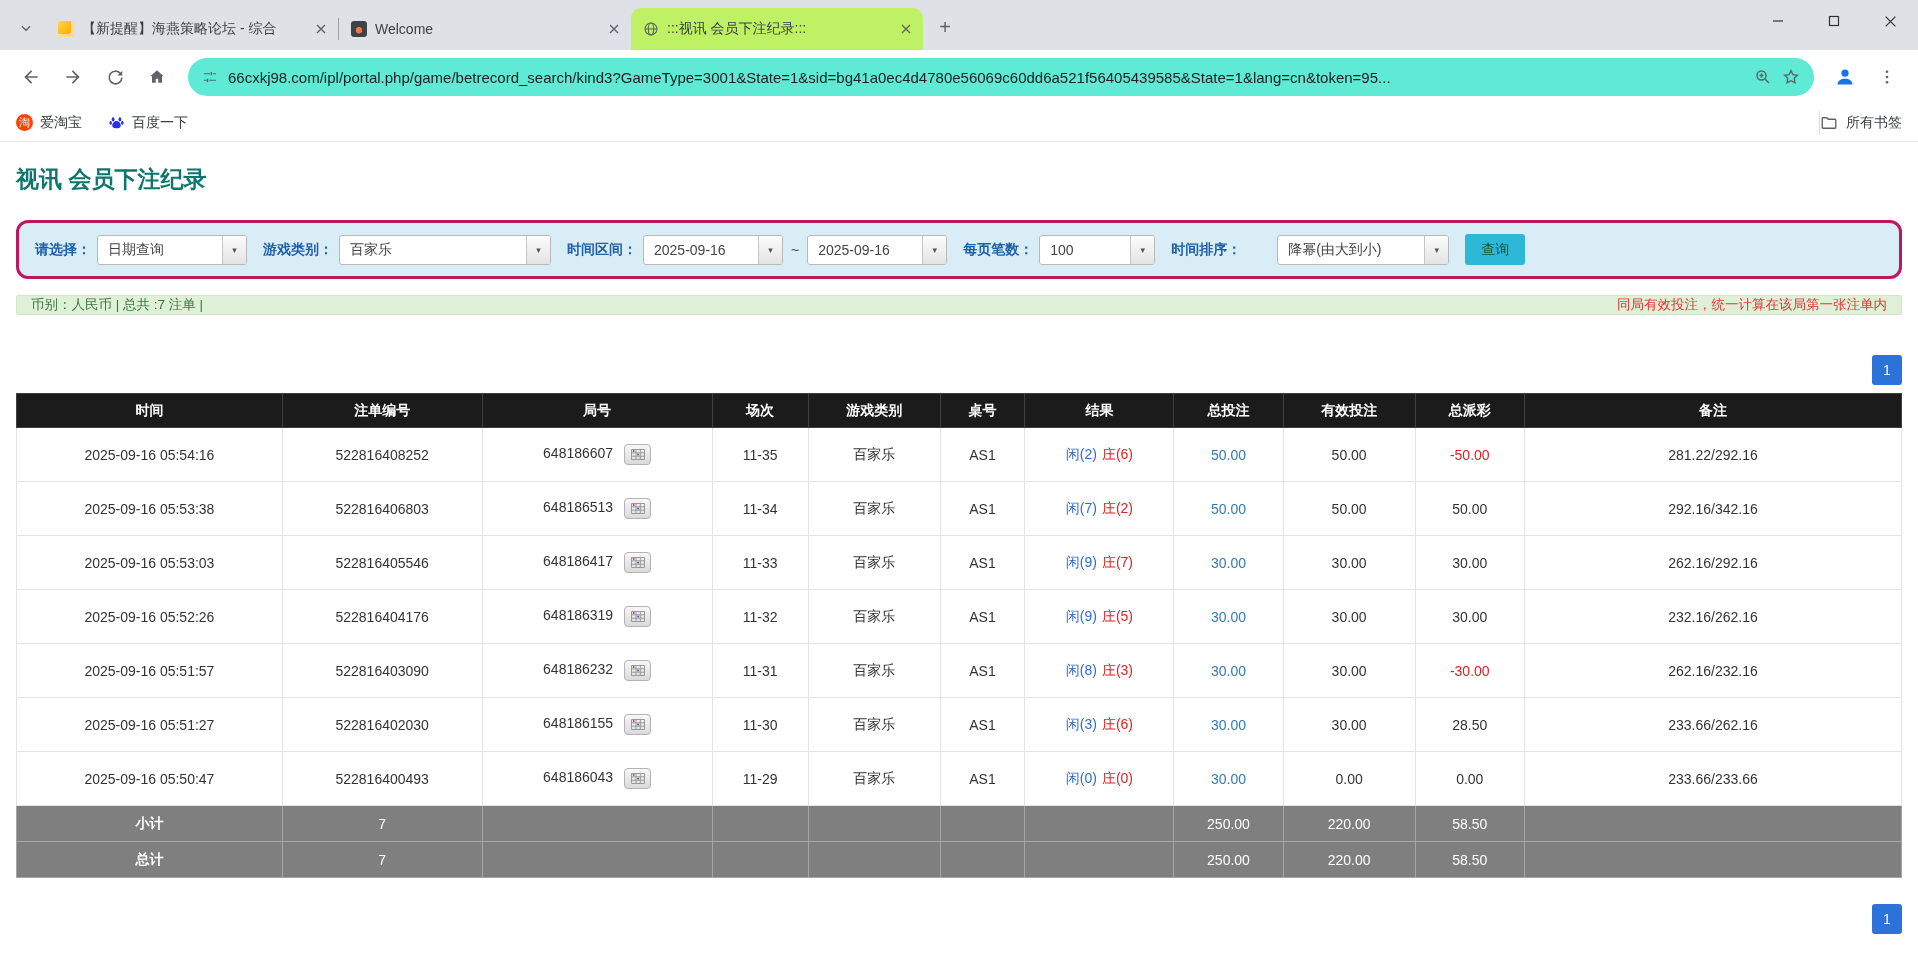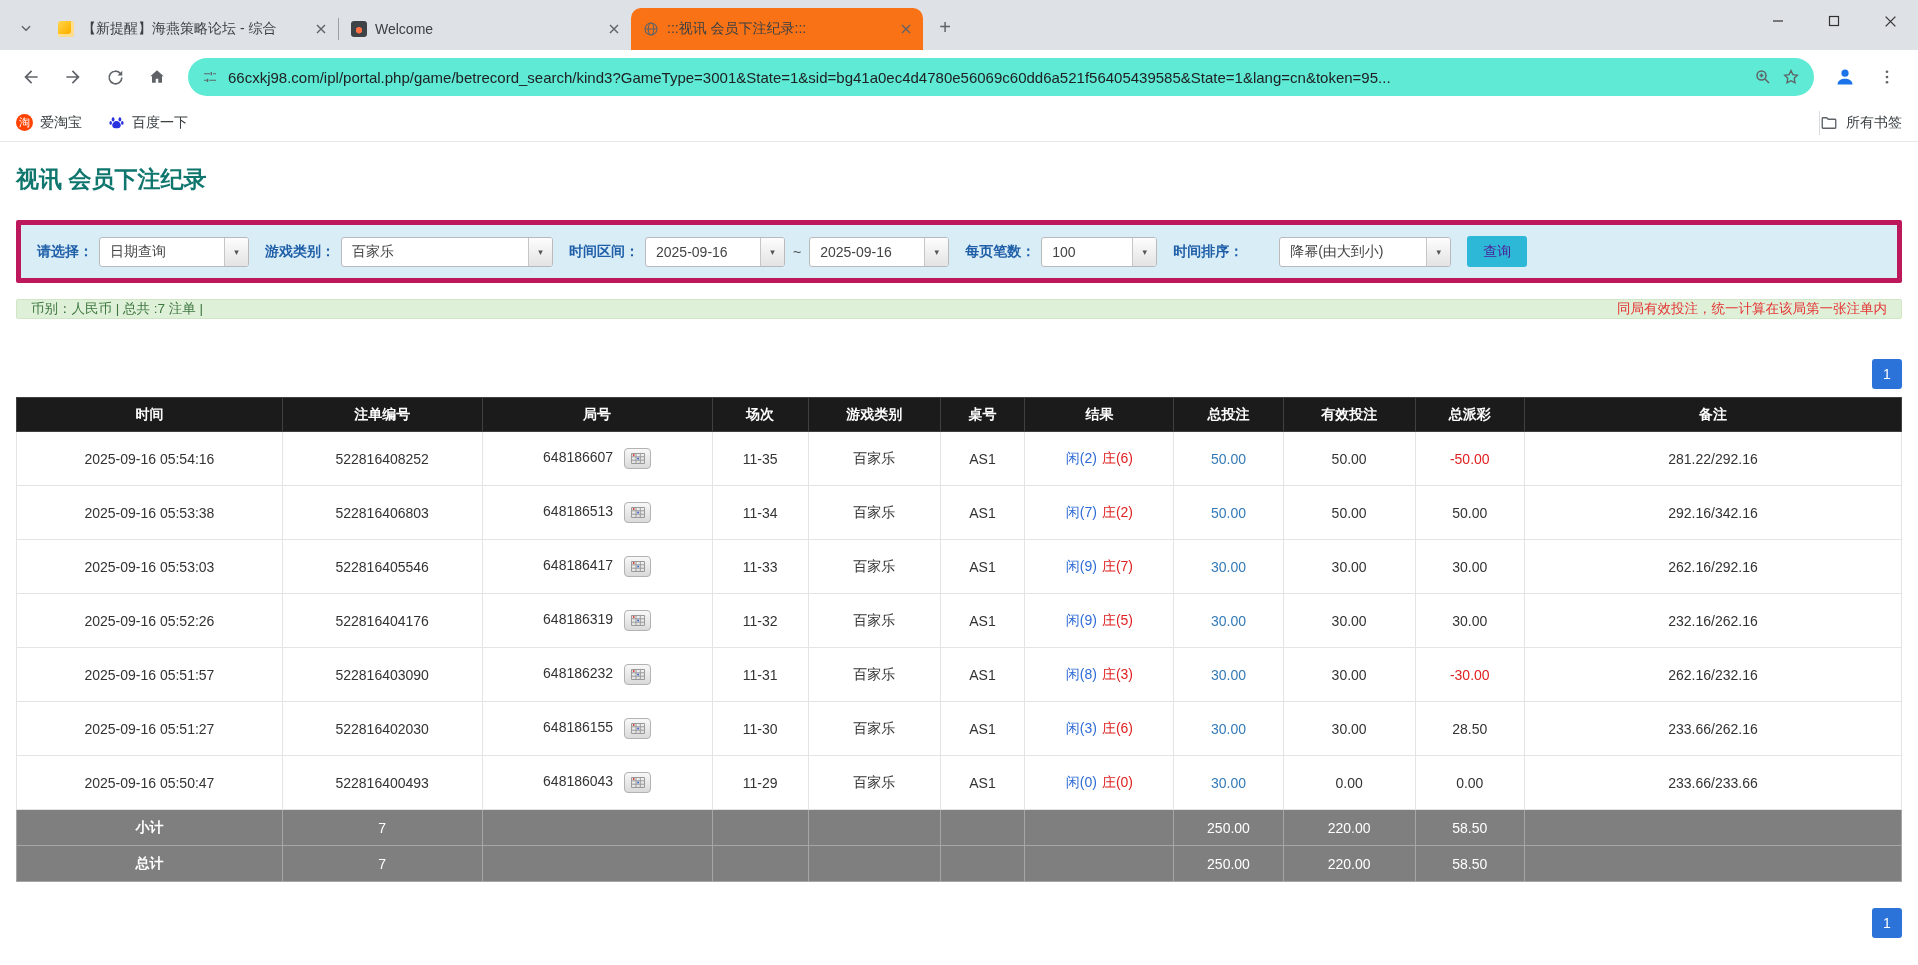--- a/index.html
+++ b/index.html
@@ -22,21 +22,21 @@
   .tab-search-btn {
     width: 28px; height: 28px; margin: 0 6px 8px 4px;
     display: flex; align-items: center; justify-content: center;
     border-radius: 50%;
   }
   .tab {
     width: 292px; height: 42px;
     display: flex; align-items: center; gap: 8px;
     padding: 0 8px 0 12px;
   }
-  .tab.active { background: #f97316; border-radius: 10px 10px 0 0; }
+  .tab.active { background: #bef264; border-radius: 10px 10px 0 0; }
   .tab-title {
     flex: 1; font-size: 14px; color: #3c4043;
     white-space: nowrap; overflow: hidden;
   }
   .tab-close {
     width: 18px; height: 18px; border-radius: 50%;
     display: flex; align-items: center; justify-content: center; flex: none;
   }
   .tab-sep { width: 1px; height: 22px; background: #9aa0a6; margin-bottom: 10px; }
   .favicon { width: 16px; height: 16px; flex: none; border-radius: 3px; }
@@ -87,21 +87,21 @@
 
   
   .content { padding: 0 16px; background: #fff; }
   .page-title {
     margin: 22px 0 26px 0; font-size: 23px; line-height: 30px;
     font-weight: 600; color: #0f766e;
   }
 
   .filter-bar {
     background: var(--filter-bar-bg, #d9edf7);
-    border: 5px solid #be185d; border-radius: 2px;
+    border: 3px solid #be185d; border-radius: 12px;
     padding: 11px 14px;
     display: flex; align-items: center; gap: 6px;
   }
   .flabel { font-size: 14px; font-weight: bold; color: var(--label-blue, #1f5fa8); margin-left: 10px; white-space: nowrap; }
   .flabel:first-child { margin-left: 2px; }
   .fselect {
     height: 30px; background: #fff; border: 1px solid #b9b9b9; border-radius: 3px;
     display: flex; align-items: center; justify-content: space-between; flex: none;
   }
   .fselect .fval { padding: 0 4px 0 10px; font-size: 14px; color: #444; white-space: nowrap; }
@@ -109,21 +109,21 @@
     width: 24px; align-self: stretch; border-left: 1px solid #c6c6c6;
     background: linear-gradient(#fdfdfd, #e3e3e3);
     display: flex; align-items: center; justify-content: center;
     font-size: 9px; color: #555; border-radius: 0 2px 2px 0;
   }
   .w-select { width: 150px; } .w-game { width: 212px; } .w-date { width: 140px; }
   .w-size { width: 116px; text-align: center; } .w-sort { width: 172px; margin-left: 30px; }
   .tilde { font-size: 14px; color: #444; padding: 0 2px; }
   .btn-query {
     height: 31px; padding: 0 16px; margin-left: 10px;
-    background: var(--query-button-bg, #2eb8d8); color: #4c1d95;
+    background: var(--query-button-bg, #2eb8d8); color: #14532d;
     border: none; border-radius: 3px; font-size: 14px;
     font-family: inherit;
   }
 
   .info-bar {
     margin-top: 16px; background: var(--info-bar-bg, #dff0d8);
     border: 1px solid #d0e6c4; border-radius: 2px;
     padding: 0 14px;
     display: flex; align-items: center; justify-content: space-between;
     font-size: 13.5px;

